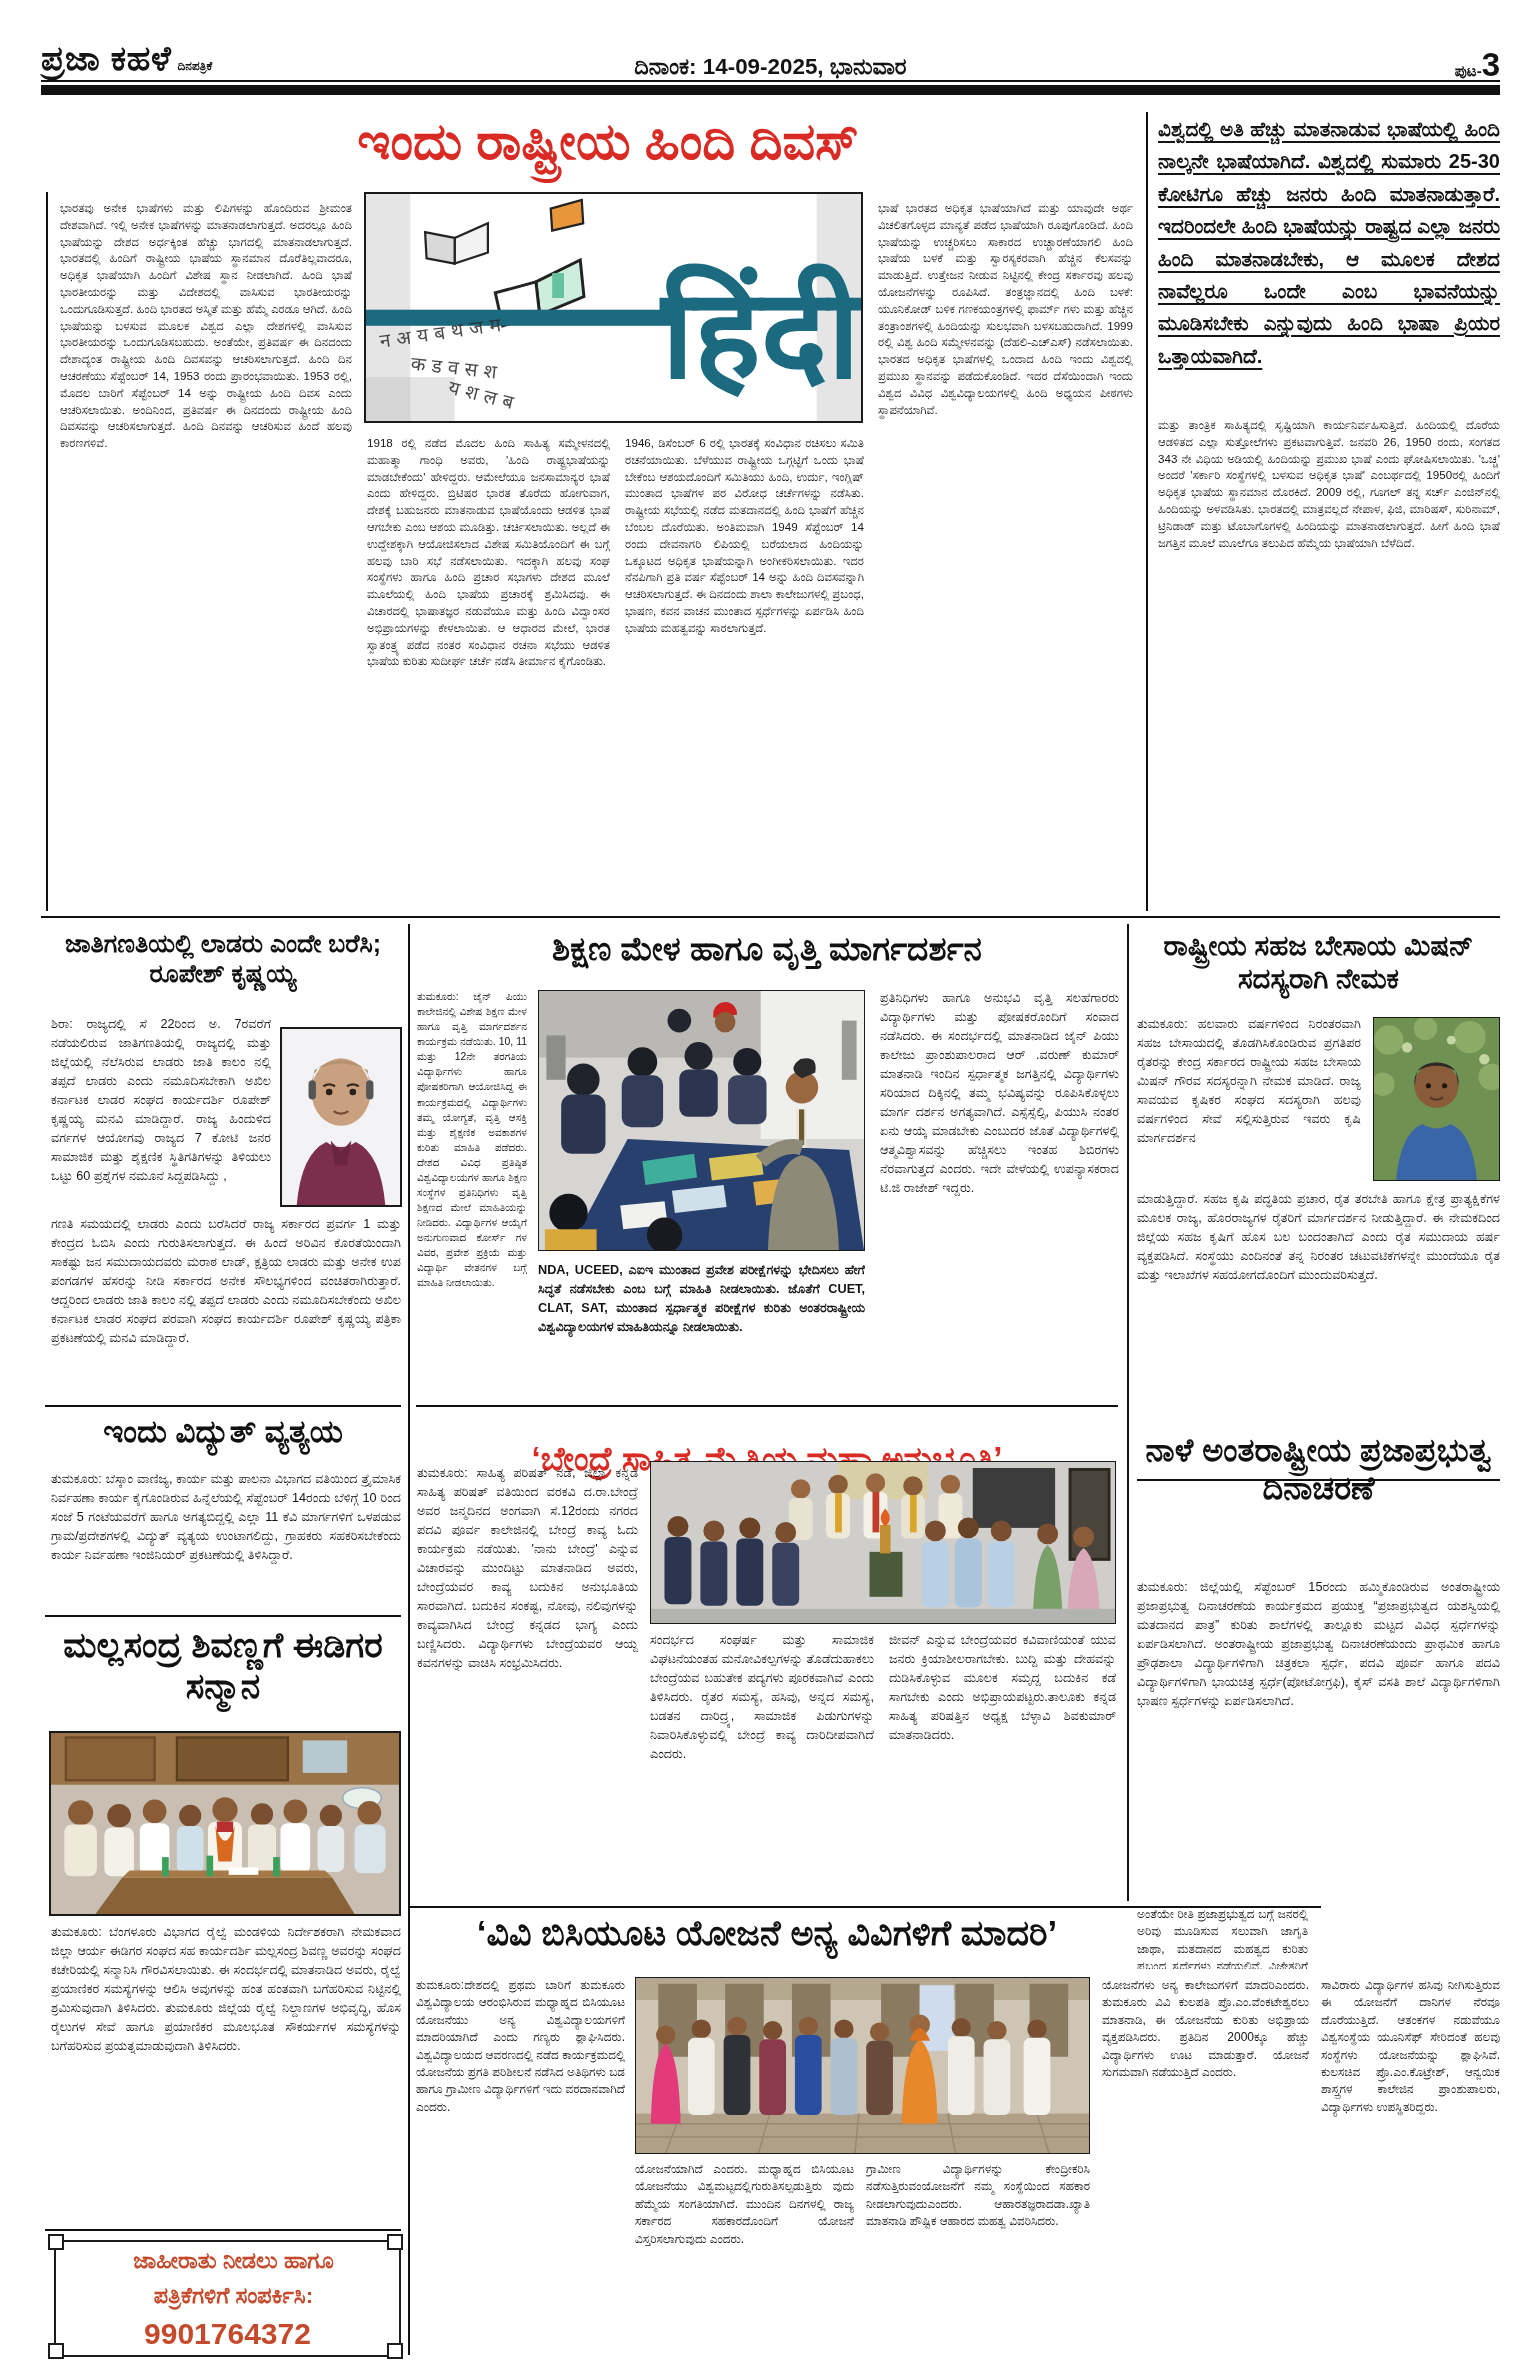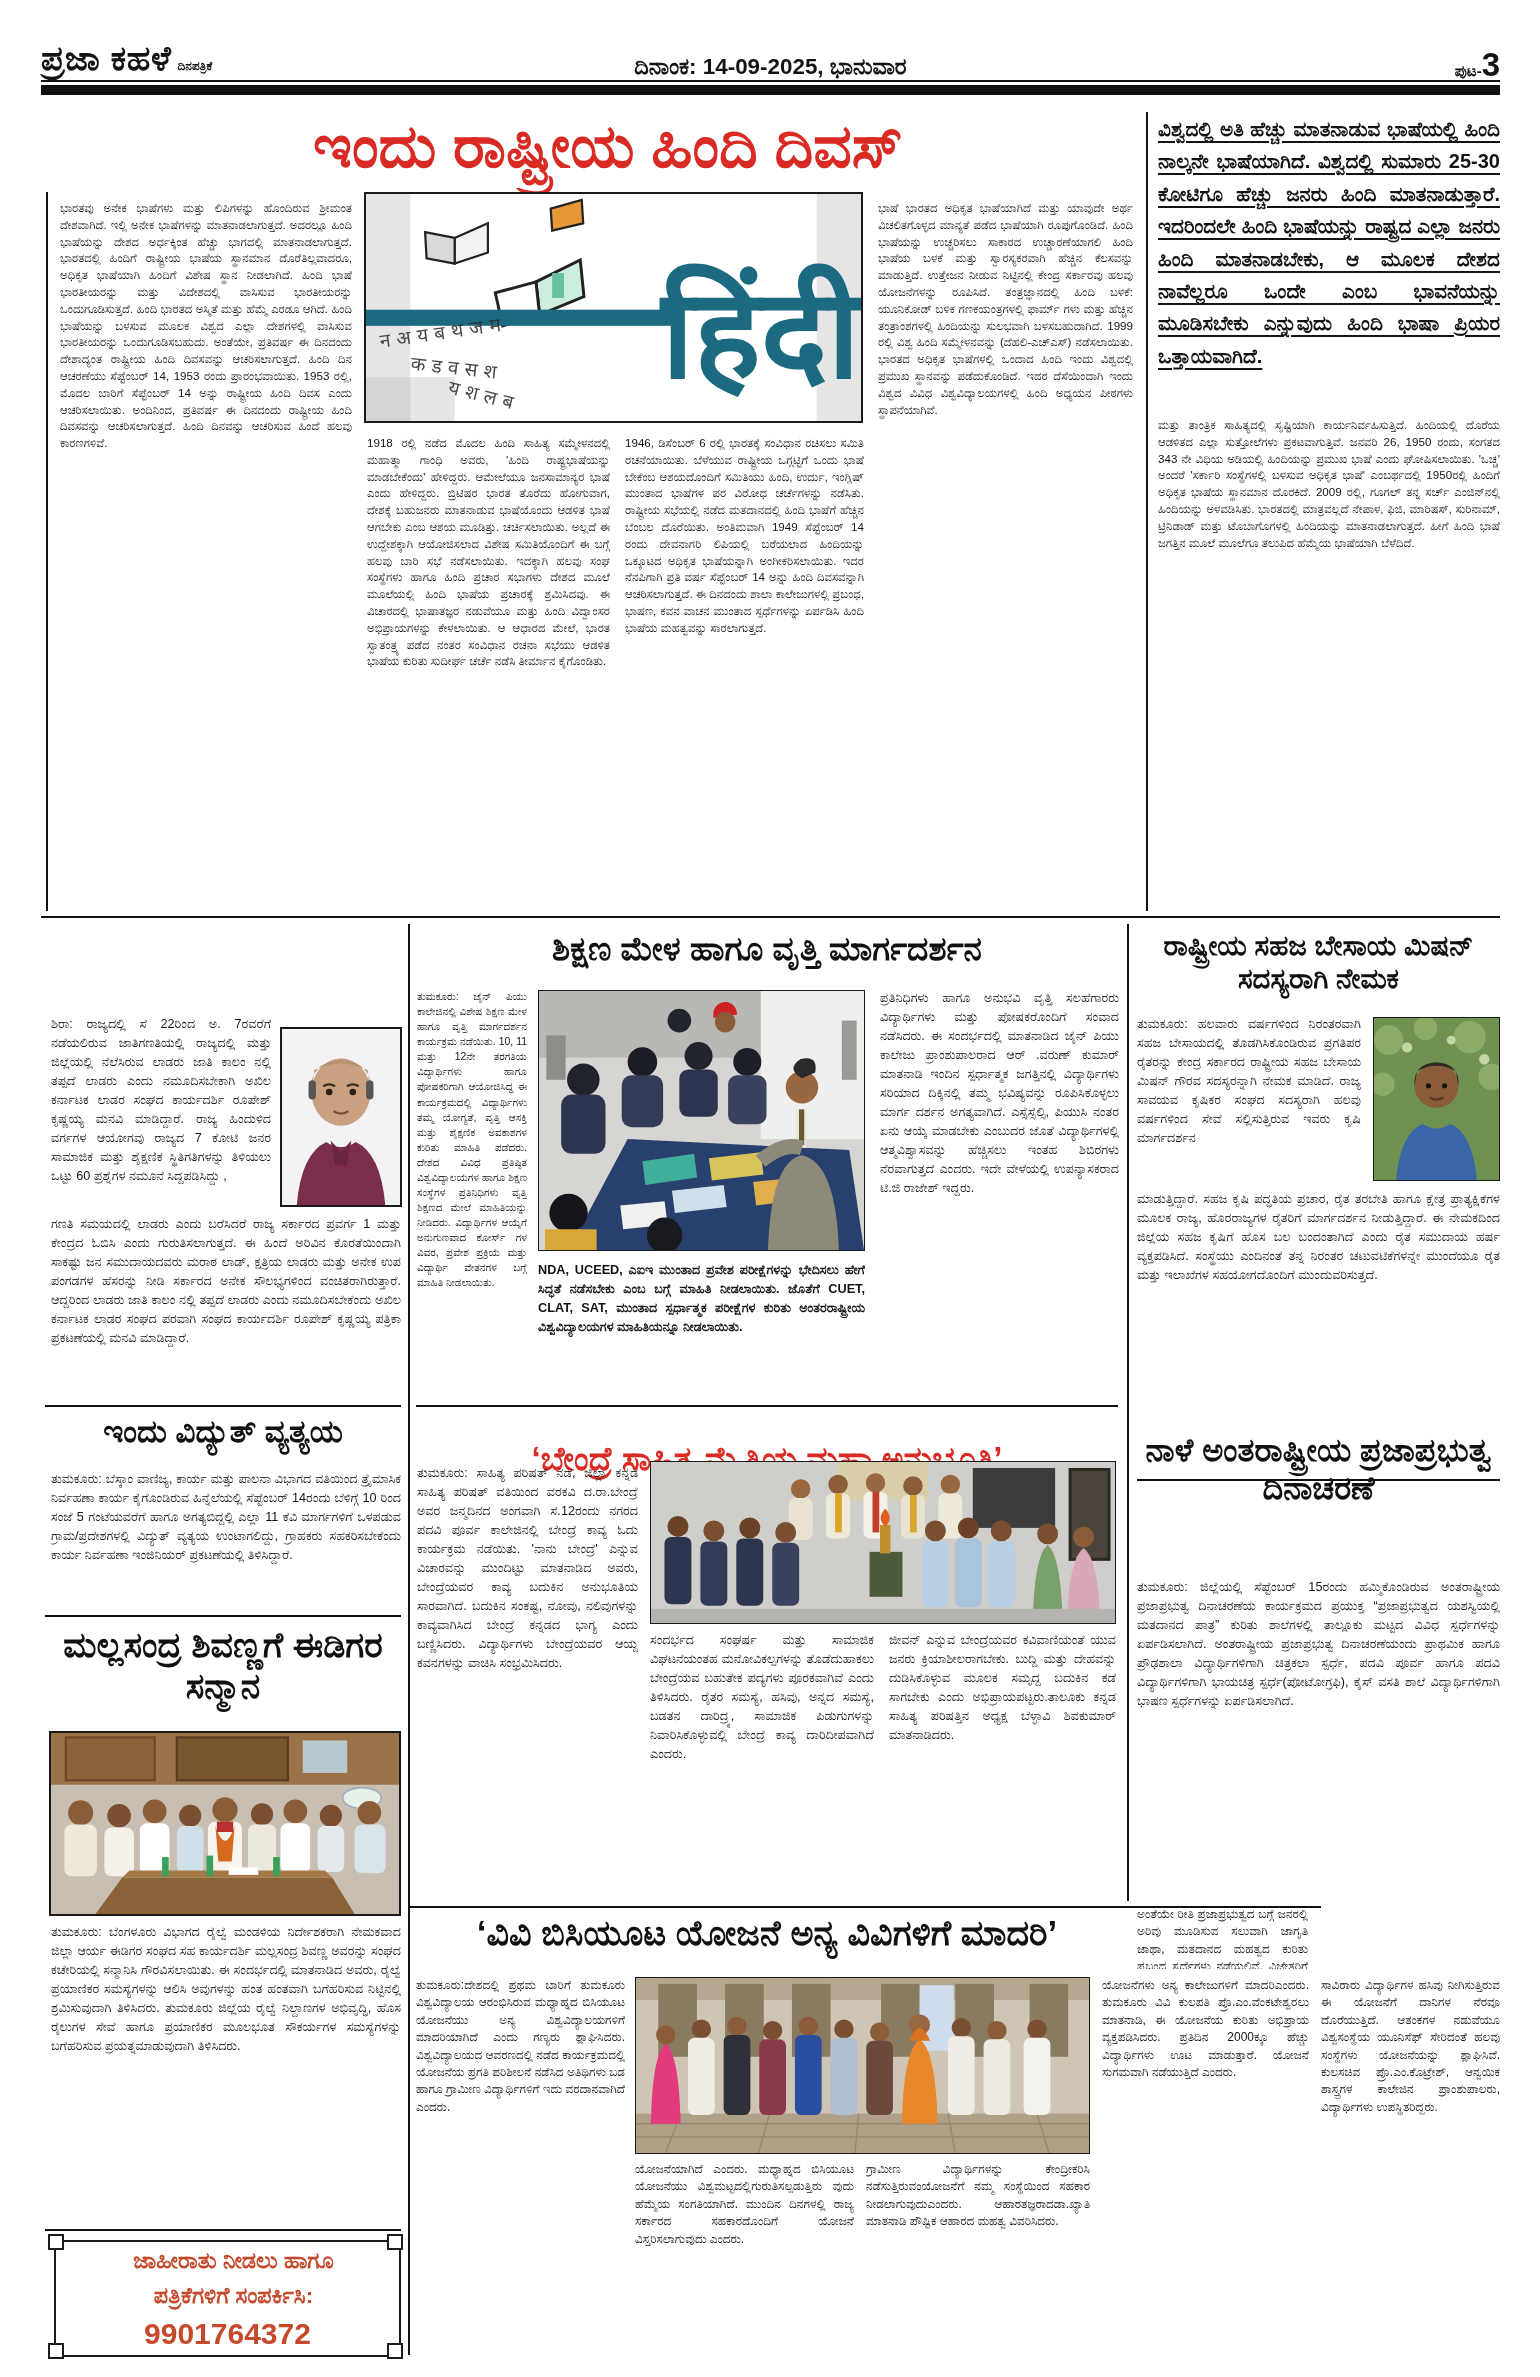--- a/index.html
+++ b/index.html
@@ -32,21 +32,21 @@
   <div class="abs" style="left:41px;top:39px;">
     <span class="masthead">ಪ್ರಜಾ ಕಹಳೆ</span><span class="masthead-sub">ದಿನಪತ್ರಿಕೆ</span>
   </div>
   <div class="abs" style="left:0;top:54px;width:1541px;text-align:center;font-weight:bold;font-size:22.4px;">ದಿನಾಂಕ: 14-09-2025, ಭಾನುವಾರ</div>
   <div class="abs" style="right:41px;top:46px;font-weight:bold;">
     <span style="font-size:15px;">ಪುಟ-</span><span style="font-size:33px;">3</span>
   </div>
   <div class="abs rule" style="left:41px;top:80px;width:1459px;height:2.2px;"></div>
   <div class="abs rule" style="left:41px;top:85px;width:1459px;height:9.7px;"></div>
 
-  <div class="abs hl hl-red" style="left:75px;top:112px;width:1066px;height:88px;font-size:60px;">ಇಂದು ರಾಷ್ಟ್ರೀಯ ಹಿಂದಿ ದಿವಸ್</div>
+  <div class="abs hl hl-red" style="left:75px;top:112px;width:1066px;height:88px;font-size:51px;">ಇಂದು ರಾಷ್ಟ್ರೀಯ ಹಿಂದಿ ದಿವಸ್</div>
 
   <div class="abs pullquote" style="left:1158px;top:113px;width:342px;height:292px;">ವಿಶ್ವದಲ್ಲಿ ಅತಿ ಹೆಚ್ಚು ಮಾತನಾಡುವ ಭಾಷೆಯಲ್ಲಿ ಹಿಂದಿ ನಾಲ್ಕನೇ ಭಾಷೆಯಾಗಿದೆ. ವಿಶ್ವದಲ್ಲಿ ಸುಮಾರು 25-30 ಕೋಟಿಗೂ ಹೆಚ್ಚು ಜನರು ಹಿಂದಿ ಮಾತನಾಡುತ್ತಾರೆ. ಇದರಿಂದಲೇ ಹಿಂದಿ ಭಾಷೆಯನ್ನು ರಾಷ್ಟ್ರದ ಎಲ್ಲಾ ಜನರು ಹಿಂದಿ ಮಾತನಾಡಬೇಕು, ಆ ಮೂಲಕ ದೇಶದ ನಾವೆಲ್ಲರೂ ಒಂದೇ ಎಂಬ ಭಾವನೆಯನ್ನು ಮೂಡಿಸಬೇಕು ಎನ್ನುವುದು ಹಿಂದಿ ಭಾಷಾ ಪ್ರಿಯರ ಒತ್ತಾಯವಾಗಿದೆ.</div>
 
   <div class="abs rule" style="left:46px;top:192px;width:2.2px;height:719px;"></div>
   <div class="abs rule" style="left:1146px;top:112px;width:1.5px;height:799px;"></div>
 
   <div class="abs photo" style="left:364px;top:192px;width:499px;height:231px;background:#fff;">
     <svg viewBox="0 0 670 310" preserveAspectRatio="none">
       <rect x="0" y="0" width="670" height="310" fill="#ffffff"></rect>
       <rect x="0" y="0" width="60" height="310" fill="#cfcfcf" opacity="0.55"></rect>
@@ -77,20 +77,21 @@
   <div class="abs body-txt" style="left:60px;top:200px;width:292px;height:708px;">ಭಾರತವು ಅನೇಕ ಭಾಷೆಗಳು ಮತ್ತು ಲಿಪಿಗಳನ್ನು ಹೊಂದಿರುವ ಶ್ರೀಮಂತ ದೇಶವಾಗಿದೆ. ಇಲ್ಲಿ ಅನೇಕ ಭಾಷೆಗಳನ್ನು ಮಾತನಾಡಲಾಗುತ್ತದೆ. ಅದರಲ್ಲೂ ಹಿಂದಿ ಭಾಷೆಯನ್ನು ದೇಶದ ಅರ್ಧಕ್ಕಿಂತ ಹೆಚ್ಚು ಭಾಗದಲ್ಲಿ ಮಾತನಾಡಲಾಗುತ್ತದೆ. ಭಾರತದಲ್ಲಿ ಹಿಂದಿಗೆ ರಾಷ್ಟ್ರೀಯ ಭಾಷೆಯ ಸ್ಥಾನಮಾನ ದೊರೆತಿಲ್ಲವಾದರೂ, ಅಧಿಕೃತ ಭಾಷೆಯಾಗಿ ಹಿಂದಿಗೆ ವಿಶೇಷ ಸ್ಥಾನ ನೀಡಲಾಗಿದೆ. ಹಿಂದಿ ಭಾಷೆ ಭಾರತೀಯರನ್ನು ಮತ್ತು ವಿದೇಶದಲ್ಲಿ ವಾಸಿಸುವ ಭಾರತೀಯರನ್ನು ಒಂದುಗೂಡಿಸುತ್ತದೆ. ಹಿಂದಿ ಭಾರತದ ಅಸ್ಮಿತೆ ಮತ್ತು ಹೆಮ್ಮೆ ಎರಡೂ ಆಗಿದೆ. ಹಿಂದಿ ಭಾಷೆಯನ್ನು ಬಳಸುವ ಮೂಲಕ ವಿಶ್ವದ ಎಲ್ಲಾ ದೇಶಗಳಲ್ಲಿ ವಾಸಿಸುವ ಭಾರತೀಯರನ್ನು ಒಂದುಗೂಡಿಸಬಹುದು. ಅಂತೆಯೇ, ಪ್ರತಿವರ್ಷ ಈ ದಿನದಂದು ದೇಶಾದ್ಯಂತ ರಾಷ್ಟ್ರೀಯ ಹಿಂದಿ ದಿವಸವನ್ನು ಆಚರಿಸಲಾಗುತ್ತದೆ. ಹಿಂದಿ ದಿನ ಆಚರಣೆಯು ಸೆಪ್ಟೆಂಬರ್ 14, 1953 ರಂದು ಪ್ರಾರಂಭವಾಯಿತು. 1953 ರಲ್ಲಿ, ಮೊದಲ ಬಾರಿಗೆ ಸೆಪ್ಟೆಂಬರ್ 14 ಅನ್ನು ರಾಷ್ಟ್ರೀಯ ಹಿಂದಿ ದಿವಸ ಎಂದು ಆಚರಿಸಲಾಯಿತು. ಅಂದಿನಿಂದ, ಪ್ರತಿವರ್ಷ ಈ ದಿನದಂದು ರಾಷ್ಟ್ರೀಯ ಹಿಂದಿ ದಿವಸವನ್ನು ಆಚರಿಸಲಾಗುತ್ತದೆ. ಹಿಂದಿ ದಿನವನ್ನು ಆಚರಿಸುವ ಹಿಂದೆ ಹಲವು ಕಾರಣಗಳಿವೆ.</div>
   <div class="abs body-txt" style="left:367px;top:435px;width:243px;height:474px;">1918 ರಲ್ಲಿ ನಡೆದ ಮೊದಲ ಹಿಂದಿ ಸಾಹಿತ್ಯ ಸಮ್ಮೇಳನದಲ್ಲಿ ಮಹಾತ್ಮಾ ಗಾಂಧಿ ಅವರು, 'ಹಿಂದಿ ರಾಷ್ಟ್ರಭಾಷೆಯನ್ನು ಮಾಡಬೇಕೆಂದು' ಹೇಳಿದ್ದರು. ಆಮೇಲೆಯೂ ಜನಸಾಮಾನ್ಯರ ಭಾಷೆ ಎಂದು ಹೇಳಿದ್ದರು. ಬ್ರಿಟಿಷರ ಭಾರತ ತೊರೆದು ಹೋಗುವಾಗ, ದೇಶಕ್ಕೆ ಬಹುಜನರು ಮಾತನಾಡುವ ಭಾಷೆಯೊಂದು ಆಡಳಿತ ಭಾಷೆ ಆಗಬೇಕು ಎಂಬ ಆಶಯ ಮೂಡಿತ್ತು. ಚರ್ಚಿಸಲಾಯಿತು. ಅಲ್ಲದೆ ಈ ಉದ್ದೇಶಕ್ಕಾಗಿ ಆಯೋಜಿಸಲಾದ ವಿಶೇಷ ಸಮಿತಿಯೊಂದಿಗೆ ಈ ಬಗ್ಗೆ ಹಲವು ಬಾರಿ ಸಭೆ ನಡೆಸಲಾಯಿತು. ಇದಕ್ಕಾಗಿ ಹಲವು ಸಂಘ ಸಂಸ್ಥೆಗಳು ಹಾಗೂ ಹಿಂದಿ ಪ್ರಚಾರ ಸಭಾಗಳು ದೇಶದ ಮೂಲೆ ಮೂಲೆಯಲ್ಲಿ ಹಿಂದಿ ಭಾಷೆಯ ಪ್ರಚಾರಕ್ಕೆ ಶ್ರಮಿಸಿದವು. ಈ ವಿಚಾರದಲ್ಲಿ ಭಾಷಾತಜ್ಞರ ನಡುವೆಯೂ ಮತ್ತು ಹಿಂದಿ ವಿದ್ವಾಂಸರ ಅಭಿಪ್ರಾಯಗಳನ್ನು ಕೇಳಲಾಯಿತು. ಆ ಆಧಾರದ ಮೇಲೆ, ಭಾರತ ಸ್ವಾತಂತ್ರ್ಯ ಪಡೆದ ನಂತರ ಸಂವಿಧಾನ ರಚನಾ ಸಭೆಯು ಆಡಳಿತ ಭಾಷೆಯ ಕುರಿತು ಸುದೀರ್ಘ ಚರ್ಚೆ ನಡೆಸಿ ತೀರ್ಮಾನ ಕೈಗೊಂಡಿತು.</div>
   <div class="abs body-txt" style="left:625px;top:435px;width:239px;height:474px;">1946, ಡಿಸೆಂಬರ್ 6 ರಲ್ಲಿ ಭಾರತಕ್ಕೆ ಸಂವಿಧಾನ ರಚಿಸಲು ಸಮಿತಿ ರಚನೆಯಾಯಿತು. ಬೆಳೆಯುವ ರಾಷ್ಟ್ರೀಯ ಒಗ್ಗಟ್ಟಿಗೆ ಒಂದು ಭಾಷೆ ಬೇಕೆಂಬ ಆಶಯದೊಂದಿಗೆ ಸಮಿತಿಯು ಹಿಂದಿ, ಉರ್ದು, ಇಂಗ್ಲಿಷ್ ಮುಂತಾದ ಭಾಷೆಗಳ ಪರ ವಿರೋಧ ಚರ್ಚೆಗಳನ್ನು ನಡೆಸಿತು. ರಾಷ್ಟ್ರೀಯ ಸಭೆಯಲ್ಲಿ ನಡೆದ ಮತದಾನದಲ್ಲಿ ಹಿಂದಿ ಭಾಷೆಗೆ ಹೆಚ್ಚಿನ ಬೆಂಬಲ ದೊರೆಯಿತು. ಅಂತಿಮವಾಗಿ 1949 ಸೆಪ್ಟೆಂಬರ್ 14 ರಂದು ದೇವನಾಗರಿ ಲಿಪಿಯಲ್ಲಿ ಬರೆಯಲಾದ ಹಿಂದಿಯನ್ನು ಒಕ್ಕೂಟದ ಅಧಿಕೃತ ಭಾಷೆಯನ್ನಾಗಿ ಅಂಗೀಕರಿಸಲಾಯಿತು. ಇದರ ನೆನಪಿಗಾಗಿ ಪ್ರತಿ ವರ್ಷ ಸೆಪ್ಟೆಂಬರ್ 14 ಅನ್ನು ಹಿಂದಿ ದಿವಸವನ್ನಾಗಿ ಆಚರಿಸಲಾಗುತ್ತದೆ. ಈ ದಿನದಂದು ಶಾಲಾ ಕಾಲೇಜುಗಳಲ್ಲಿ ಪ್ರಬಂಧ, ಭಾಷಣ, ಕವನ ವಾಚನ ಮುಂತಾದ ಸ್ಪರ್ಧೆಗಳನ್ನು ಏರ್ಪಡಿಸಿ ಹಿಂದಿ ಭಾಷೆಯ ಮಹತ್ವವನ್ನು ಸಾರಲಾಗುತ್ತದೆ.</div>
   <div class="abs body-txt" style="left:878px;top:200px;width:255px;height:708px;">ಭಾಷೆ ಭಾರತದ ಅಧಿಕೃತ ಭಾಷೆಯಾಗಿದೆ ಮತ್ತು ಯಾವುದೇ ಅರ್ಥ ವಿಚಲಿತಗೊಳ್ಳದ ಮಾನ್ಯತೆ ಪಡೆದ ಭಾಷೆಯಾಗಿ ರೂಪುಗೊಂಡಿದೆ. ಹಿಂದಿ ಭಾಷೆಯನ್ನು ಉಚ್ಚರಿಸಲು ಸಾಕಾರದ ಉಚ್ಚಾರಣೆಯಾಗಲಿ ಹಿಂದಿ ಭಾಷೆಯ ಬಳಕೆ ಮತ್ತು ಸ್ವಾರಸ್ಯಕರವಾಗಿ ಹೆಚ್ಚಿನ ಕೆಲಸವನ್ನು ಮಾಡುತ್ತಿದೆ. ಉತ್ತೇಜನ ನೀಡುವ ನಿಟ್ಟಿನಲ್ಲಿ ಕೇಂದ್ರ ಸರ್ಕಾರವು ಹಲವು ಯೋಜನೆಗಳನ್ನು ರೂಪಿಸಿದೆ. ತಂತ್ರಜ್ಞಾನದಲ್ಲಿ ಹಿಂದಿ ಬಳಕೆ: ಯೂನಿಕೋಡ್ ಬಳಿಕ ಗಣಕಯಂತ್ರಗಳಲ್ಲಿ ಫಾರ್ಮ್ ಗಳು ಮತ್ತು ಹೆಚ್ಚಿನ ತಂತ್ರಾಂಶಗಳಲ್ಲಿ ಹಿಂದಿಯನ್ನು ಸುಲಭವಾಗಿ ಬಳಸಬಹುದಾಗಿದೆ. 1999 ರಲ್ಲಿ ವಿಶ್ವ ಹಿಂದಿ ಸಮ್ಮೇಳನವನ್ನು (ದೆಹಲಿ-ಎಚ್ಎಸ್) ನಡೆಸಲಾಯಿತು. ಭಾರತದ ಅಧಿಕೃತ ಭಾಷೆಗಳಲ್ಲಿ ಒಂದಾದ ಹಿಂದಿ ಇಂದು ವಿಶ್ವದಲ್ಲಿ ಪ್ರಮುಖ ಸ್ಥಾನವನ್ನು ಪಡೆದುಕೊಂಡಿದೆ. ಇದರ ದೆಸೆಯಿಂದಾಗಿ ಇಂದು ವಿಶ್ವದ ವಿವಿಧ ವಿಶ್ವವಿದ್ಯಾಲಯಗಳಲ್ಲಿ ಹಿಂದಿ ಅಧ್ಯಯನ ಪೀಠಗಳು ಸ್ಥಾಪನೆಯಾಗಿವೆ.</div>
   <div class="abs body-txt" style="left:1158px;top:417px;width:342px;height:492px;">ಮತ್ತು ತಾಂತ್ರಿಕ ಸಾಹಿತ್ಯದಲ್ಲಿ ಸೃಷ್ಟಿಯಾಗಿ ಕಾರ್ಯನಿರ್ವಹಿಸುತ್ತಿದೆ. ಹಿಂದಿಯಲ್ಲಿ ದೊರೆಯ ಆಡಳಿತದ ಎಲ್ಲಾ ಸುತ್ತೋಲೆಗಳು ಪ್ರಕಟವಾಗುತ್ತಿವೆ. ಜನವರಿ 26, 1950 ರಂದು, ಸಂಗತದ 343 ನೇ ವಿಧಿಯ ಅಡಿಯಲ್ಲಿ ಹಿಂದಿಯನ್ನು ಪ್ರಮುಖ ಭಾಷೆ ಎಂದು ಘೋಷಿಸಲಾಯಿತು. 'ಒಚ್ಚ' ಅಂದರೆ 'ಸರ್ಕಾರಿ ಸಂಸ್ಥೆಗಳಲ್ಲಿ ಬಳಸುವ ಅಧಿಕೃತ ಭಾಷೆ' ಎಂಬರ್ಥದಲ್ಲಿ 1950ರಲ್ಲಿ ಹಿಂದಿಗೆ ಅಧಿಕೃತ ಭಾಷೆಯ ಸ್ಥಾನಮಾನ ದೊರಕಿದೆ. 2009 ರಲ್ಲಿ, ಗೂಗಲ್ ತನ್ನ ಸರ್ಚ್ ಎಂಜಿನ್‌ನಲ್ಲಿ ಹಿಂದಿಯನ್ನು ಅಳವಡಿಸಿತು. ಭಾರತದಲ್ಲಿ ಮಾತ್ರವಲ್ಲದೆ ನೇಪಾಳ, ಫಿಜಿ, ಮಾರಿಷಸ್, ಸುರಿನಾಮ್, ಟ್ರಿನಿಡಾಡ್ ಮತ್ತು ಟೊಬಾಗೊಗಳಲ್ಲಿ ಹಿಂದಿಯನ್ನು ಮಾತನಾಡಲಾಗುತ್ತದೆ. ಹೀಗೆ ಹಿಂದಿ ಭಾಷೆ ಜಗತ್ತಿನ ಮೂಲೆ ಮೂಲೆಗೂ ತಲುಪಿದ ಹೆಮ್ಮೆಯ ಭಾಷೆಯಾಗಿ ಬೆಳೆದಿದೆ.</div>
 
   <div class="abs rule" style="left:41px;top:916px;width:1459px;height:2.2px;"></div>
   <div class="abs rule" style="left:408px;top:924px;width:1.5px;height:1431px;"></div>
   <div class="abs rule" style="left:1127px;top:924px;width:1.5px;height:977px;"></div>
 
+  <div class="abs hl" style="left:45px;top:929px;width:356px;height:79px;font-size:25px;">ಜಾತಿಗಣತಿಯಲ್ಲಿ ಲಾಡರು ಎಂದೇ ಬರೆಸಿ; ರೂಪೇಶ್ ಕೃಷ್ಣಯ್ಯ</div>
   <div class="abs photo" style="left:280px;top:1027px;width:122px;height:180px;">
     <svg viewBox="0 0 160 240" preserveAspectRatio="none">
       <rect width="160" height="240" fill="#f3f3f5"></rect>
       <ellipse cx="80" cy="86" rx="40" ry="46" fill="#c9a080"></ellipse>
       <path d="M40,86 q-4,-40 40,-44 q44,4 40,44 l-4,-30 q-36,-18 -72,0 z" fill="#b5916f"></path>
       <rect x="36" y="70" width="10" height="26" rx="5" fill="#555"></rect>
       <rect x="114" y="70" width="10" height="26" rx="5" fill="#555"></rect>
       <circle cx="64" cy="86" r="4.5" fill="#2b2018"></circle>
       <circle cx="96" cy="86" r="4.5" fill="#2b2018"></circle>
       <path d="M56,78 q8,-5 16,0" stroke="#3a2c1f" stroke-width="3" fill="none"></path>

